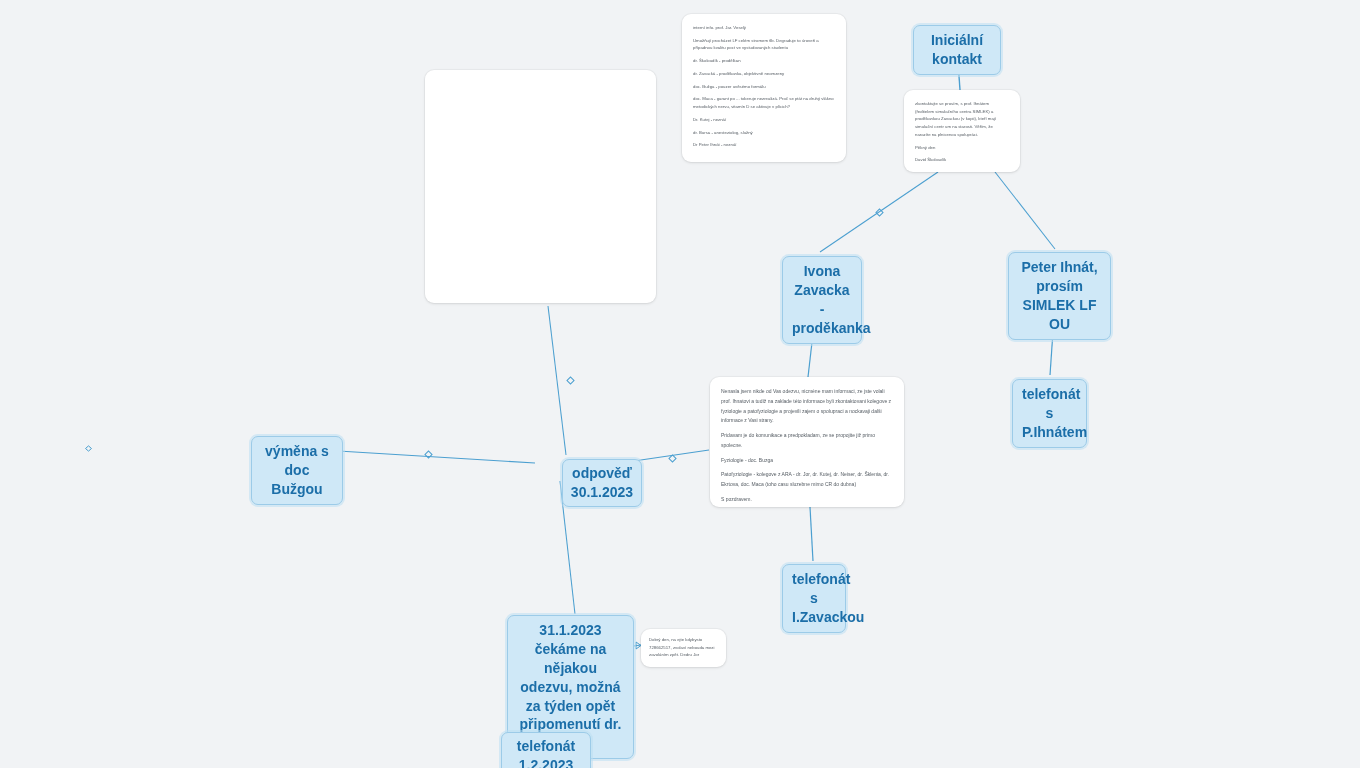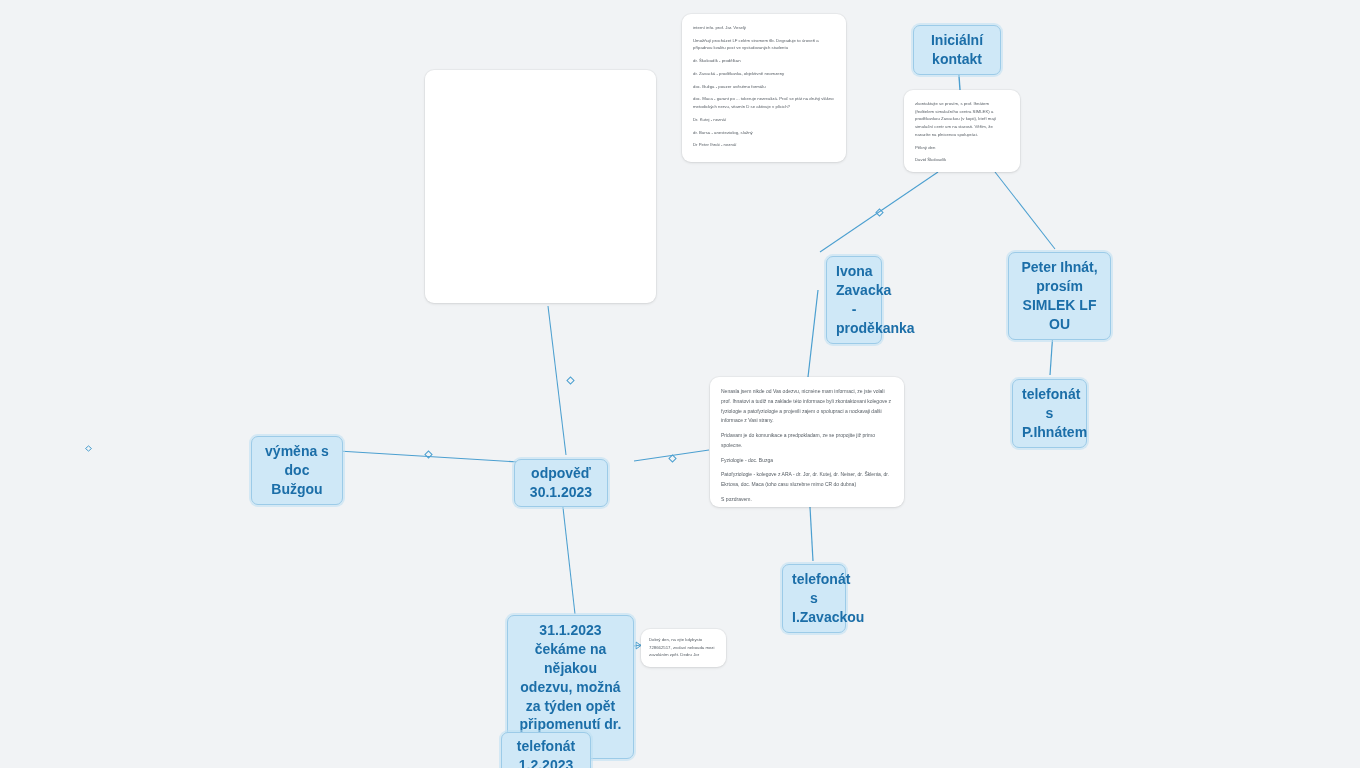--- a/index.html
+++ b/index.html
@@ -145,33 +145,33 @@
     <p>S pozdravem.</p>
 
   </div>
 
   <div class="note note-sm" style="left:641px; top:629px; width:85px; height:38px; padding:7px 8px;">
     <p>Dobrý den, na ejte kdybysto 728662517, zvolaví nebouda mezi zavoláním zpět. Dedru Jor</p>
   </div>
 
   <div class="node" style="left:913px; top:25px; width:88px;">Iniciální kontakt</div>
 
-  <div class="node" style="left:782px; top:256px; width:56px;margin-left:44px;">Ivona Zavacka
+  <div class="node" style="left:782px; top:256px; width:80px;">Ivona Zavacka
 - proděkanka</div>
 
   <div class="node" style="left:1008px; top:252px; width:103px;">Peter Ihnát, prosím
 SIMLEK LF OU</div>
 
   <div class="node" style="left:1012px; top:379px; width:75px;">telefonát s
 P.Ihnátem</div>
 
   <div class="node" style="left:782px; top:564px; width:64px;">telefonát s
 I.Zavackou</div>
 
-  <div class="node" style="left:514px; top:459px; width:94px; padding:4px 2px;">odpověď 30.1.2023</div>
+  <div class="node" style="left:562px; top:459px; width:80px; padding:4px 2px;">odpověď 30.1.2023</div>
 
   <div class="node" style="left:251px; top:436px; width:92px;">výměna s
 doc Bužgou</div>
 
 
   <div class="node" style="left:507px; top:615px; width:127px;">31.1.2023 čekáme na nějakou
 odezvu, možná za týden opět
 připomenutí dr. Jor</div>
 
   <div class="node" style="left:501px; top:732px; width:90px; padding:4px 7px;">telefonát 1.2.2023</div>

